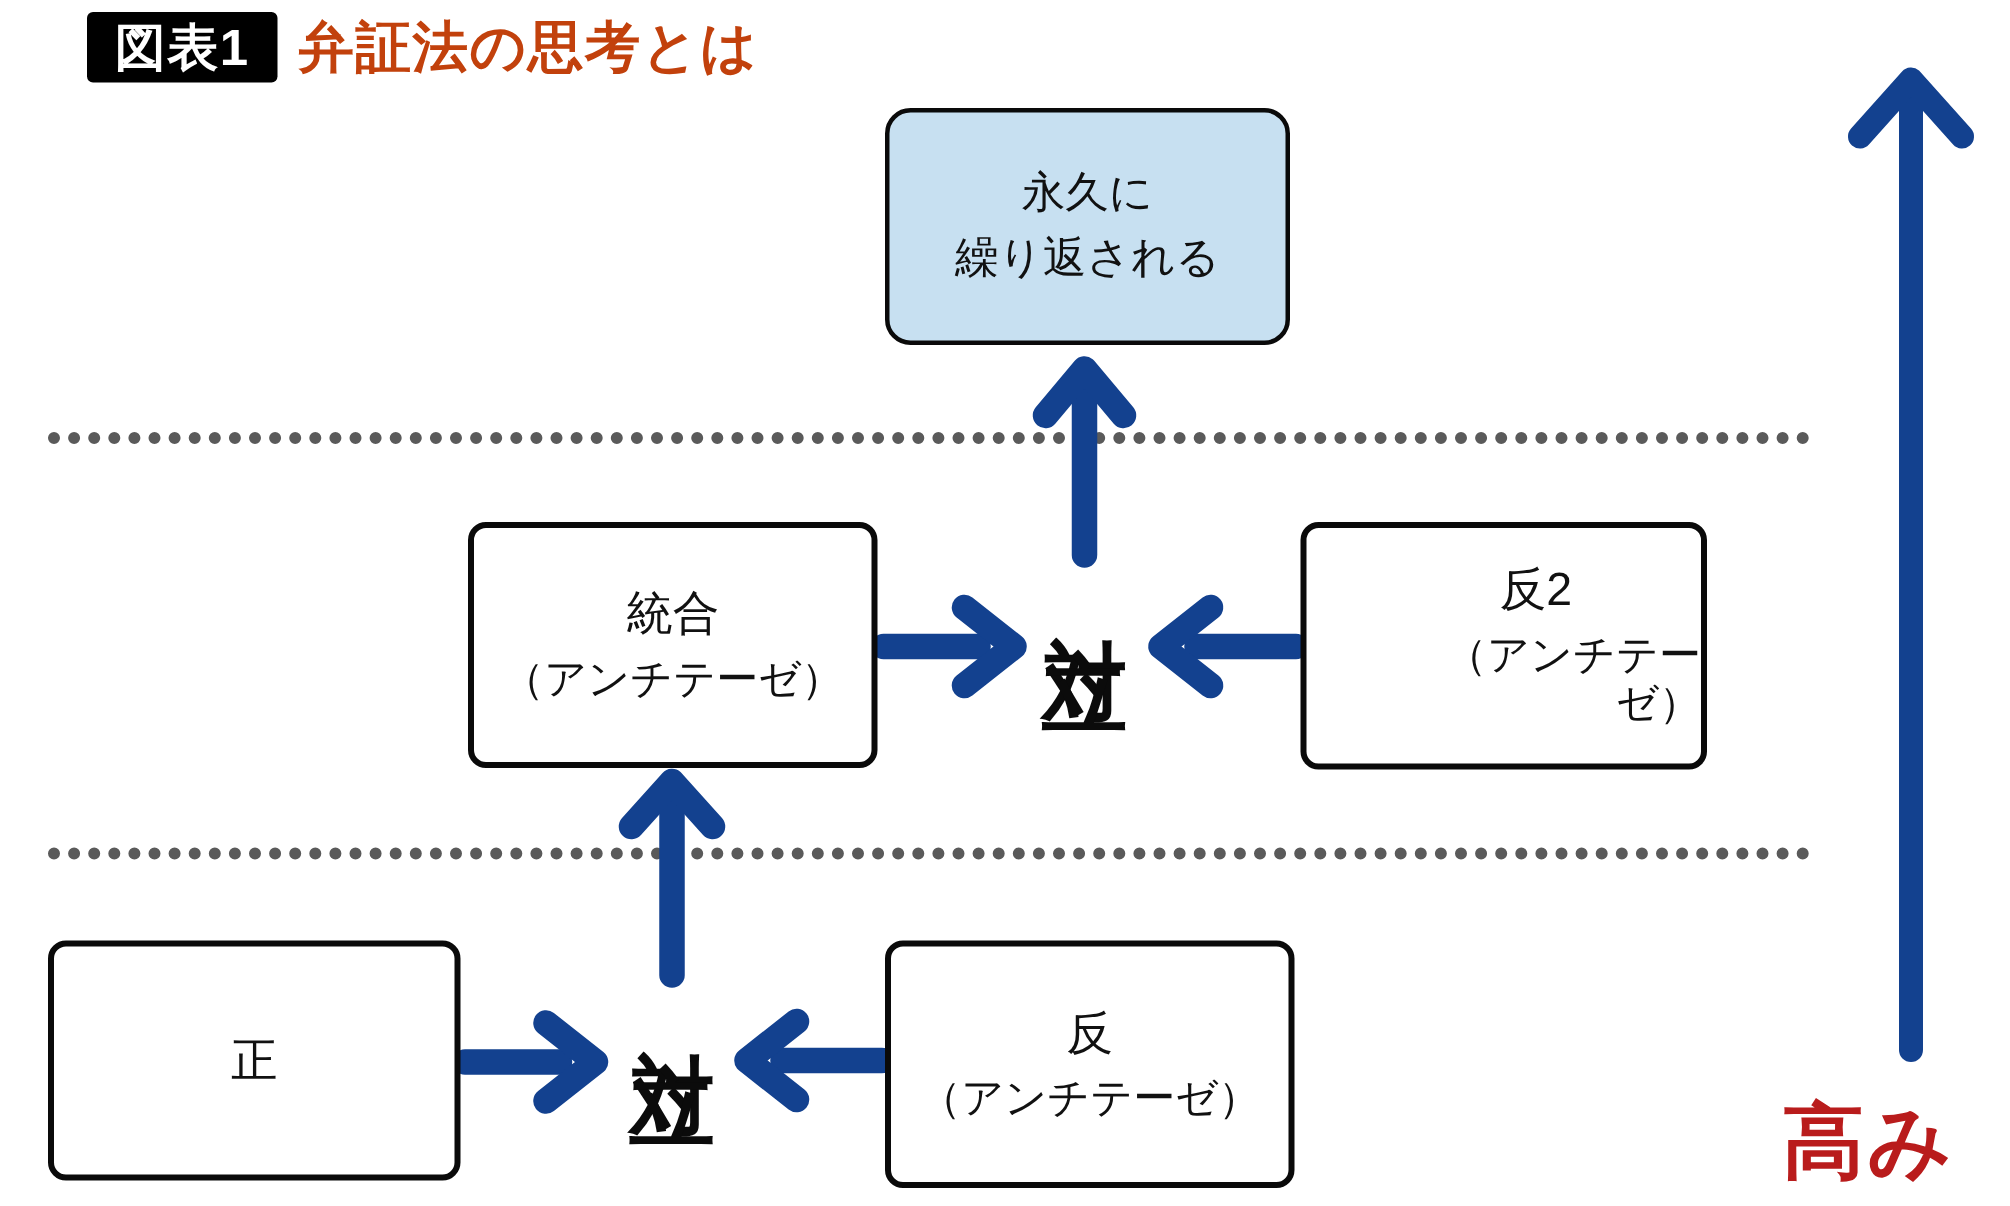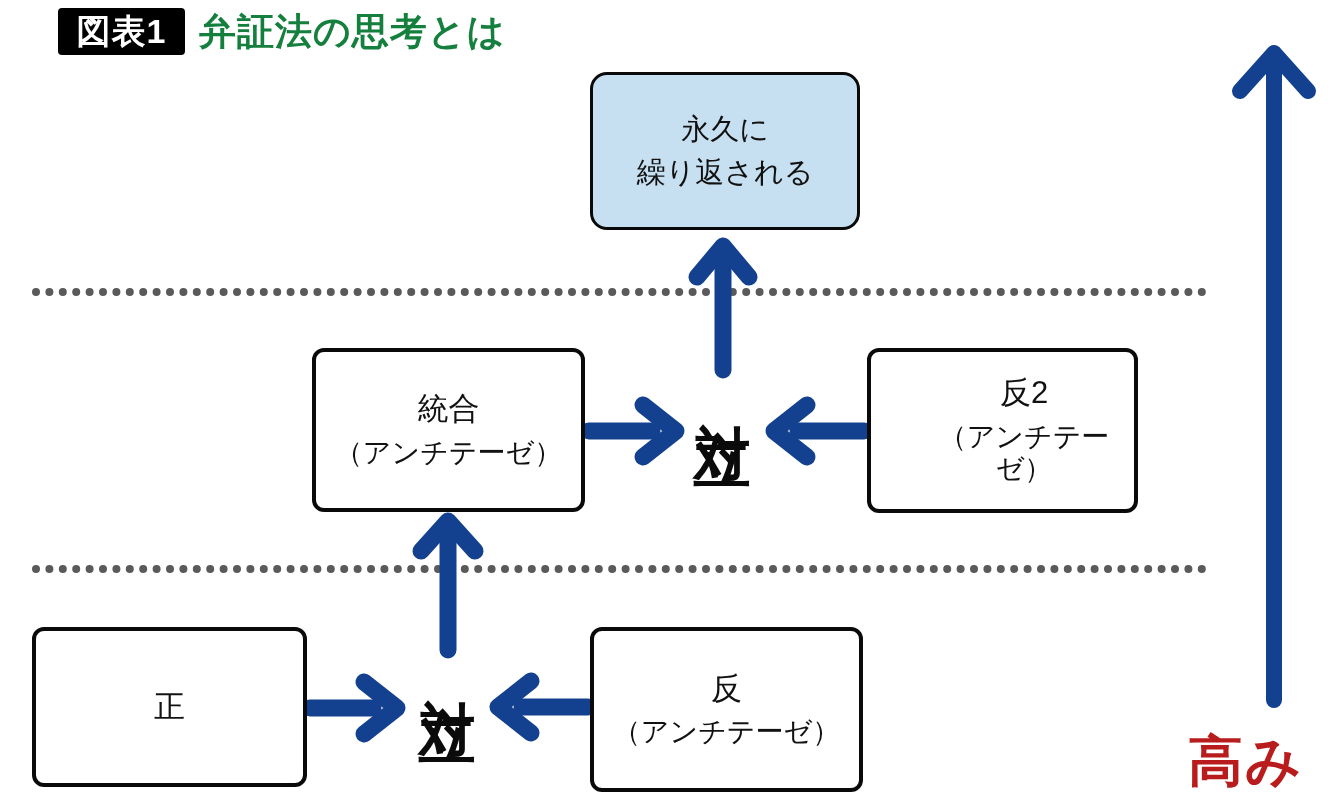--- a/index.html
+++ b/index.html
@@ -17,31 +17,31 @@
   }
   .title-row{
     position:absolute;left:22px;top:8px;height:47px;
     display:flex;align-items:center;gap:14px;margin-left:36px;
   }
   .badge{
     display:flex;align-items:center;justify-content:center;
     background:#000;color:#fff;font-weight:bold;font-size:34px;
     width:127px;height:47px;border-radius:4px;letter-spacing:1px;
   }
-  .fig-title{font-size:37px;font-weight:bold;color:#15803d;letter-spacing:1px;}
+  .fig-title{font-size:37px;font-weight:bold;color:#c2410c;letter-spacing:1px;}
   svg.layer{position:absolute;left:0;top:0;}
   .box{
     position:absolute;box-sizing:border-box;
     border:4px solid var(--box-border);border-radius:12px;background:var(--box-fill);
     display:flex;flex-direction:column;align-items:center;justify-content:center;
     text-align:center;gap:10px;
   }
   .box.highlight{background:var(--highlight-box-fill);border-width:3.5px;}
   .box .l1{font-size:31px;line-height:1.15;}
-  .box .l2{font-size:28px;line-height:1.15;}
+  .box .l2{font-size:28px;line-height:1.15;text-align:right;}
   .box.highlight .l1,.box.highlight .l2{font-size:29px;}
   .conflict{
     position:absolute;font-size:57px;font-weight:bold;color:#0b0b0b;
     writing-mode:vertical-rl;text-orientation:upright;line-height:1;
     letter-spacing:8px;
   }
   .height-label{
     position:absolute;left:1188px;top:725px;
     font-size:55px;font-weight:bold;color:#b91c1c;letter-spacing:2px;
   }

